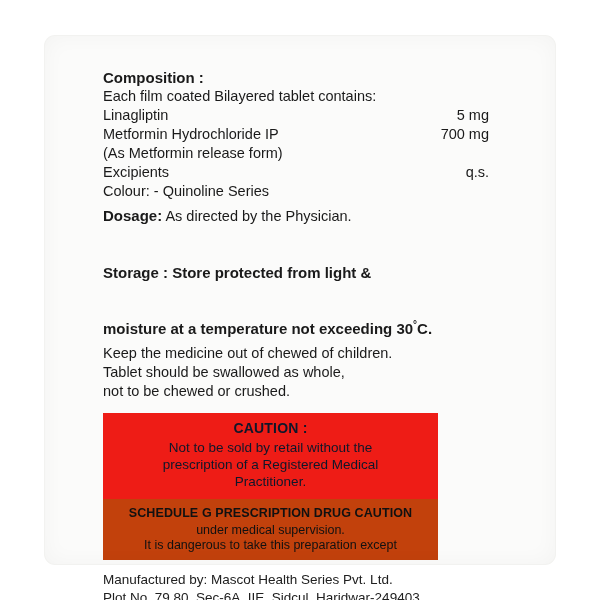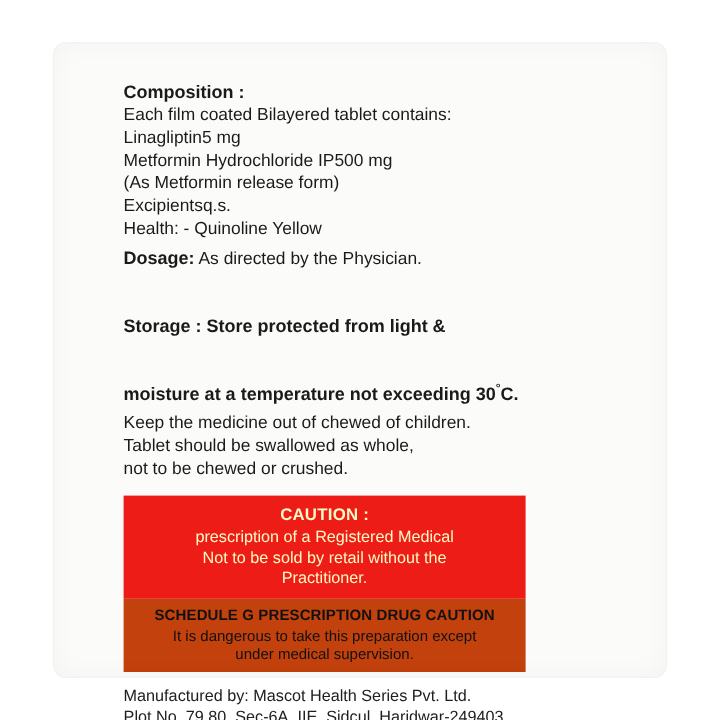--- a/index.html
+++ b/index.html
@@ -43,21 +43,21 @@
     left: 58px;
     top: 32px;
     width: 400px;
     color: #1a1a1a;
     font-size: 14.5px;
     line-height: 19px;
   }
   .bold { font-weight: bold; }
   .row {
     display: flex;
-    justify-content: flex-start;
+    justify-content: space-between;
     align-items: baseline;
   }
   .row .name { white-space: nowrap; }
   .row .val { white-space: nowrap; padding-right: 14px; }
   .line { white-space: nowrap; }
   .head {
     font-weight: bold;
     font-size: 15px;
   }
   .spacer-s { height: 5px; }
@@ -69,21 +69,21 @@
     margin-top: 31px;
   }
   .deg {
     font-size: 10px;
     vertical-align: super;
   }
 
   
   .caution-box {
     background: #ee1c16;
-    color: #fef9c3;
+    color: #0f172a;
     text-align: center;
     margin-top: 12px;
     padding: 6px 8px 9px 8px;
     width: 335px;
     box-sizing: border-box;
   }
   .caution-title {
     font-weight: bold;
     font-size: 14px;
     letter-spacing: 0.2px;
@@ -142,61 +142,61 @@
 
       <div class="head">Composition :</div>
       <div class="line">Each film coated Bilayered tablet contains:</div>
 
       <div class="row">
         <span class="name">Linagliptin</span>
         <span class="val">5 mg</span>
       </div>
       <div class="row">
         <span class="name">Metformin Hydrochloride IP</span>
-        <span class="val">500 mg</span>
+        <span class="val">700 mg</span>
       </div>
       <div class="row">
         <span class="name">(As Metformin release form)</span>
         <span class="val"></span>
       </div>
       <div class="row">
         <span class="name">Excipients</span>
         <span class="val">q.s.</span>
       </div>
 
-      <div class="line">Health: - Quinoline Yellow</div>
+      <div class="line">Colour: - Quinoline Series</div>
 
       <div class="spacer-s"></div>
 
       <div class="line">
         <span class="bold" style="font-size:15px;text-align:center;">Dosage:</span><span> As directed by the Physician.</span>
       </div>
 
       <div class="spacer-s"></div>
 
       <div class="storage">Storage : Store protected from light &amp;</div>
       <div class="storage"><span>moisture at a temperature not exceeding 30</span><span class="deg">°</span><span>C.</span></div>
 
       <div class="spacer-s"></div>
 
       <div class="line">Keep the medicine out of chewed of children.</div>
       <div class="line">Tablet should be swallowed as whole,</div>
       <div class="line">not to be chewed or crushed.</div>
 
       <div class="caution-box">
         <div class="caution-title">CAUTION :</div>
+        <div class="caution-body">Not to be sold by retail without the</div>
         <div class="caution-body">prescription of a Registered Medical</div>
-        <div class="caution-body">Not to be sold by retail without the</div>
         <div class="caution-body">Practitioner.</div>
       </div>
 
       <div class="schedule-box">
         <div class="schedule-title">SCHEDULE G PRESCRIPTION DRUG CAUTION</div>
+        <div class="schedule-body">under medical supervision.</div>
         <div class="schedule-body">It is dangerous to take this preparation except</div>
-        <div class="schedule-body">under medical supervision.</div>
       </div>
 
       <div class="mfg">
         <div>Manufactured by: Mascot Health Series Pvt. Ltd.</div>
         <div>Plot No. 79,80, Sec-6A, IIE, Sidcul, Haridwar-249403</div>
       </div>
 
     </div>
   </div>
 </div>

